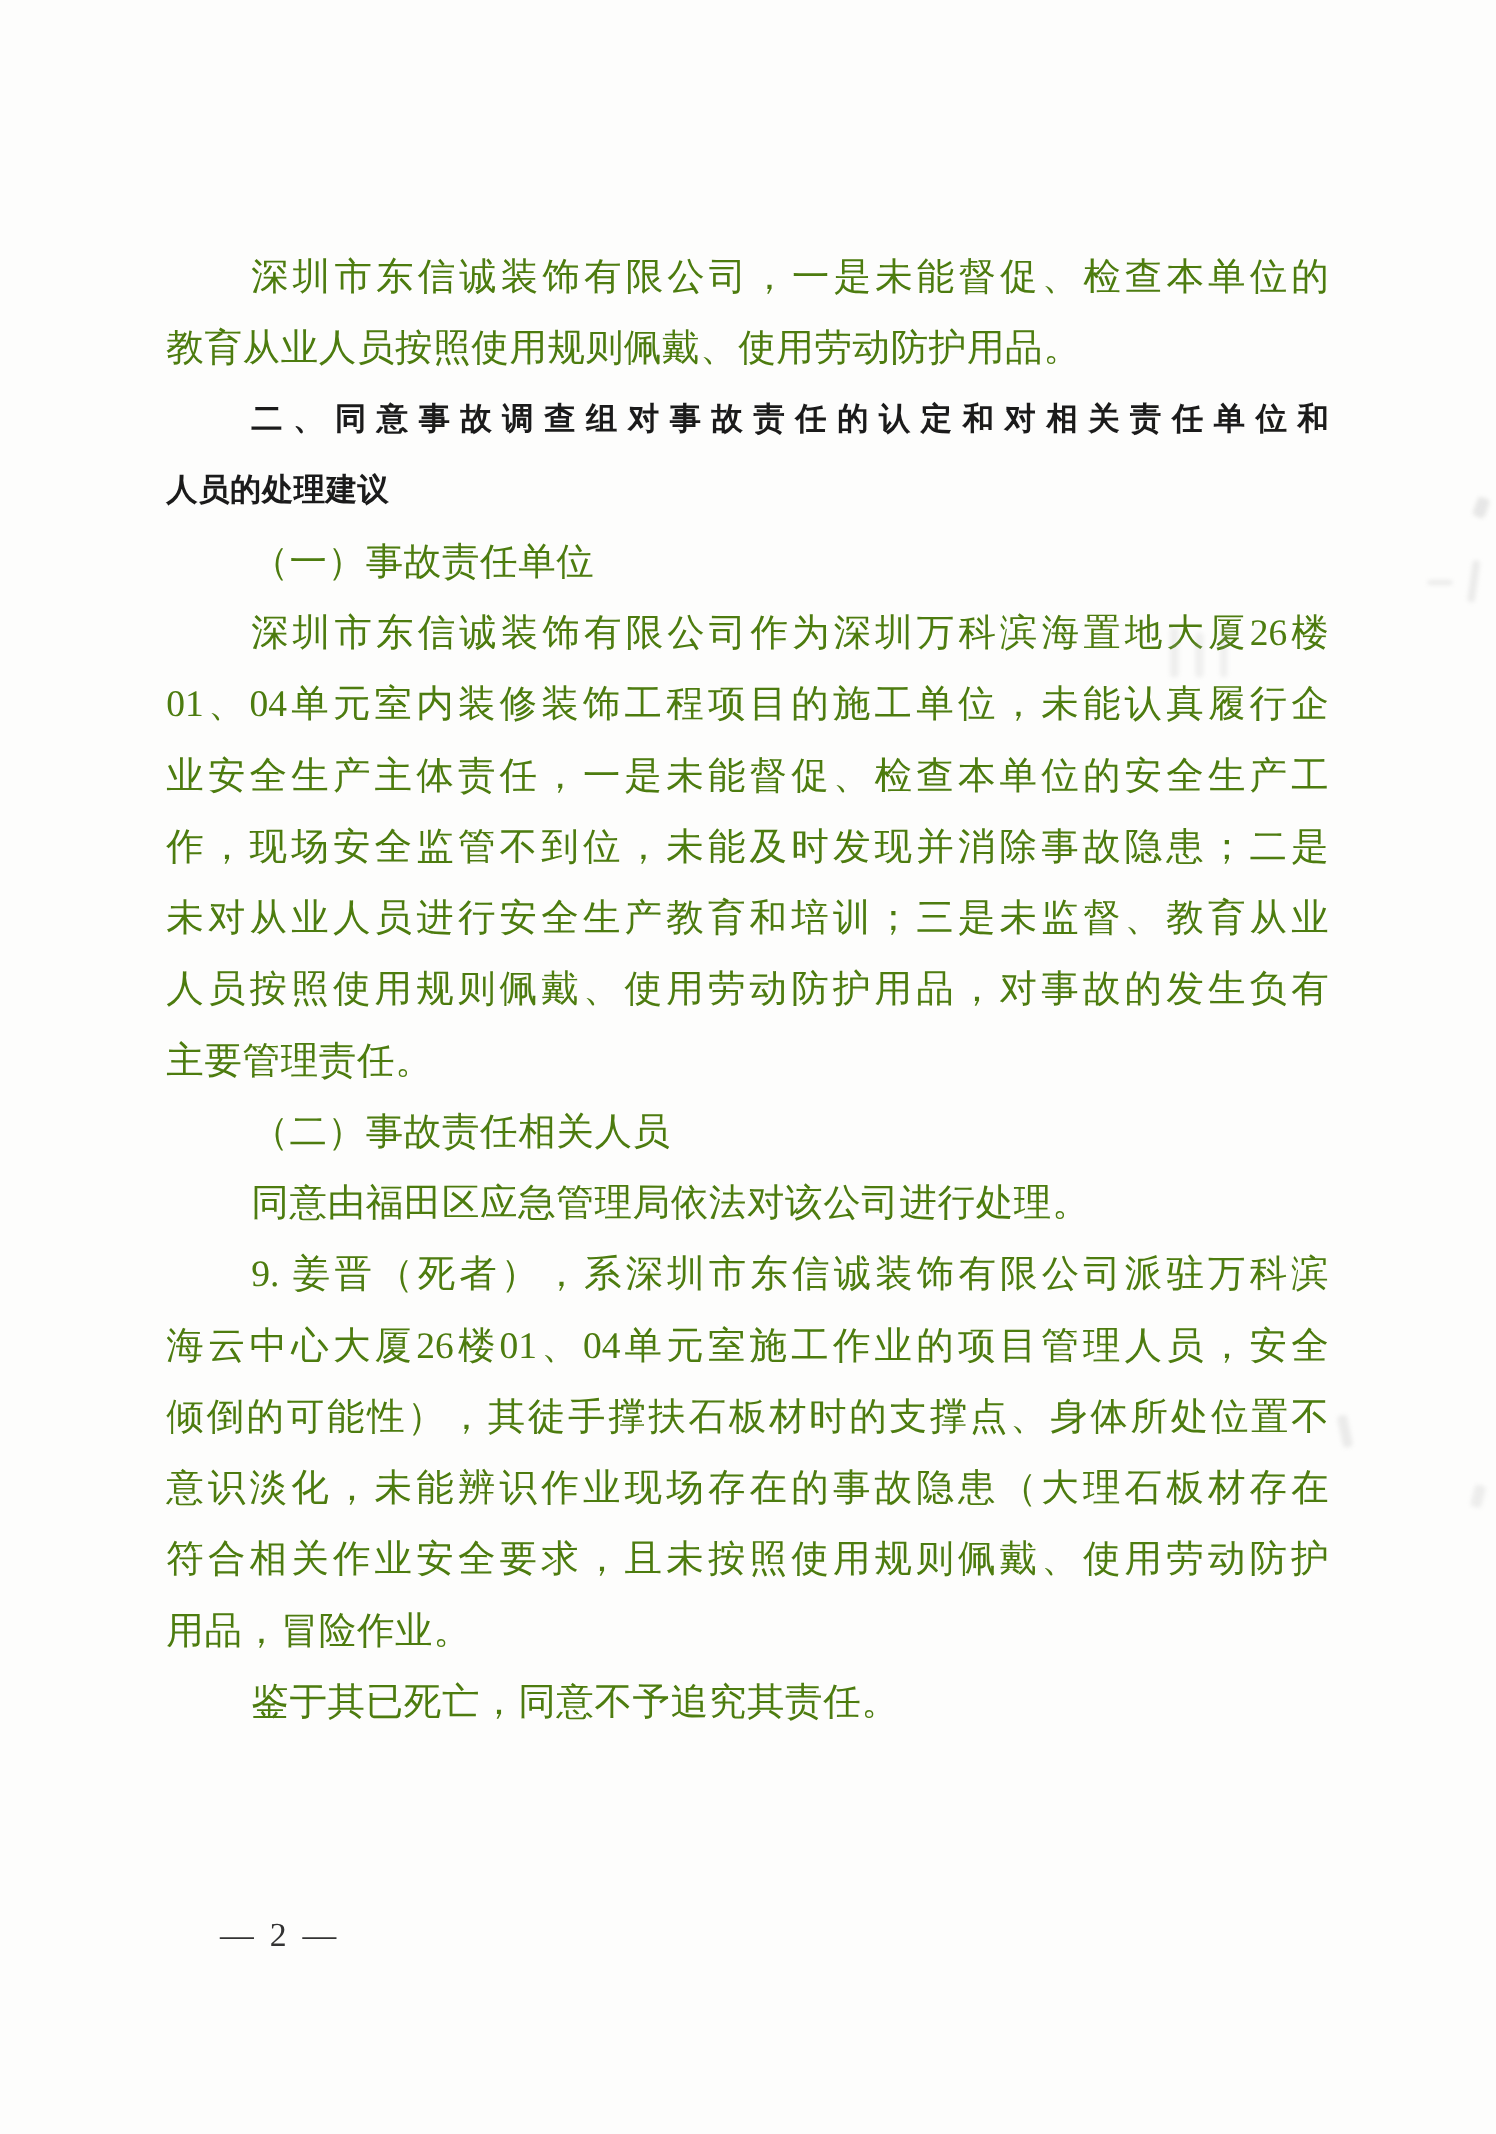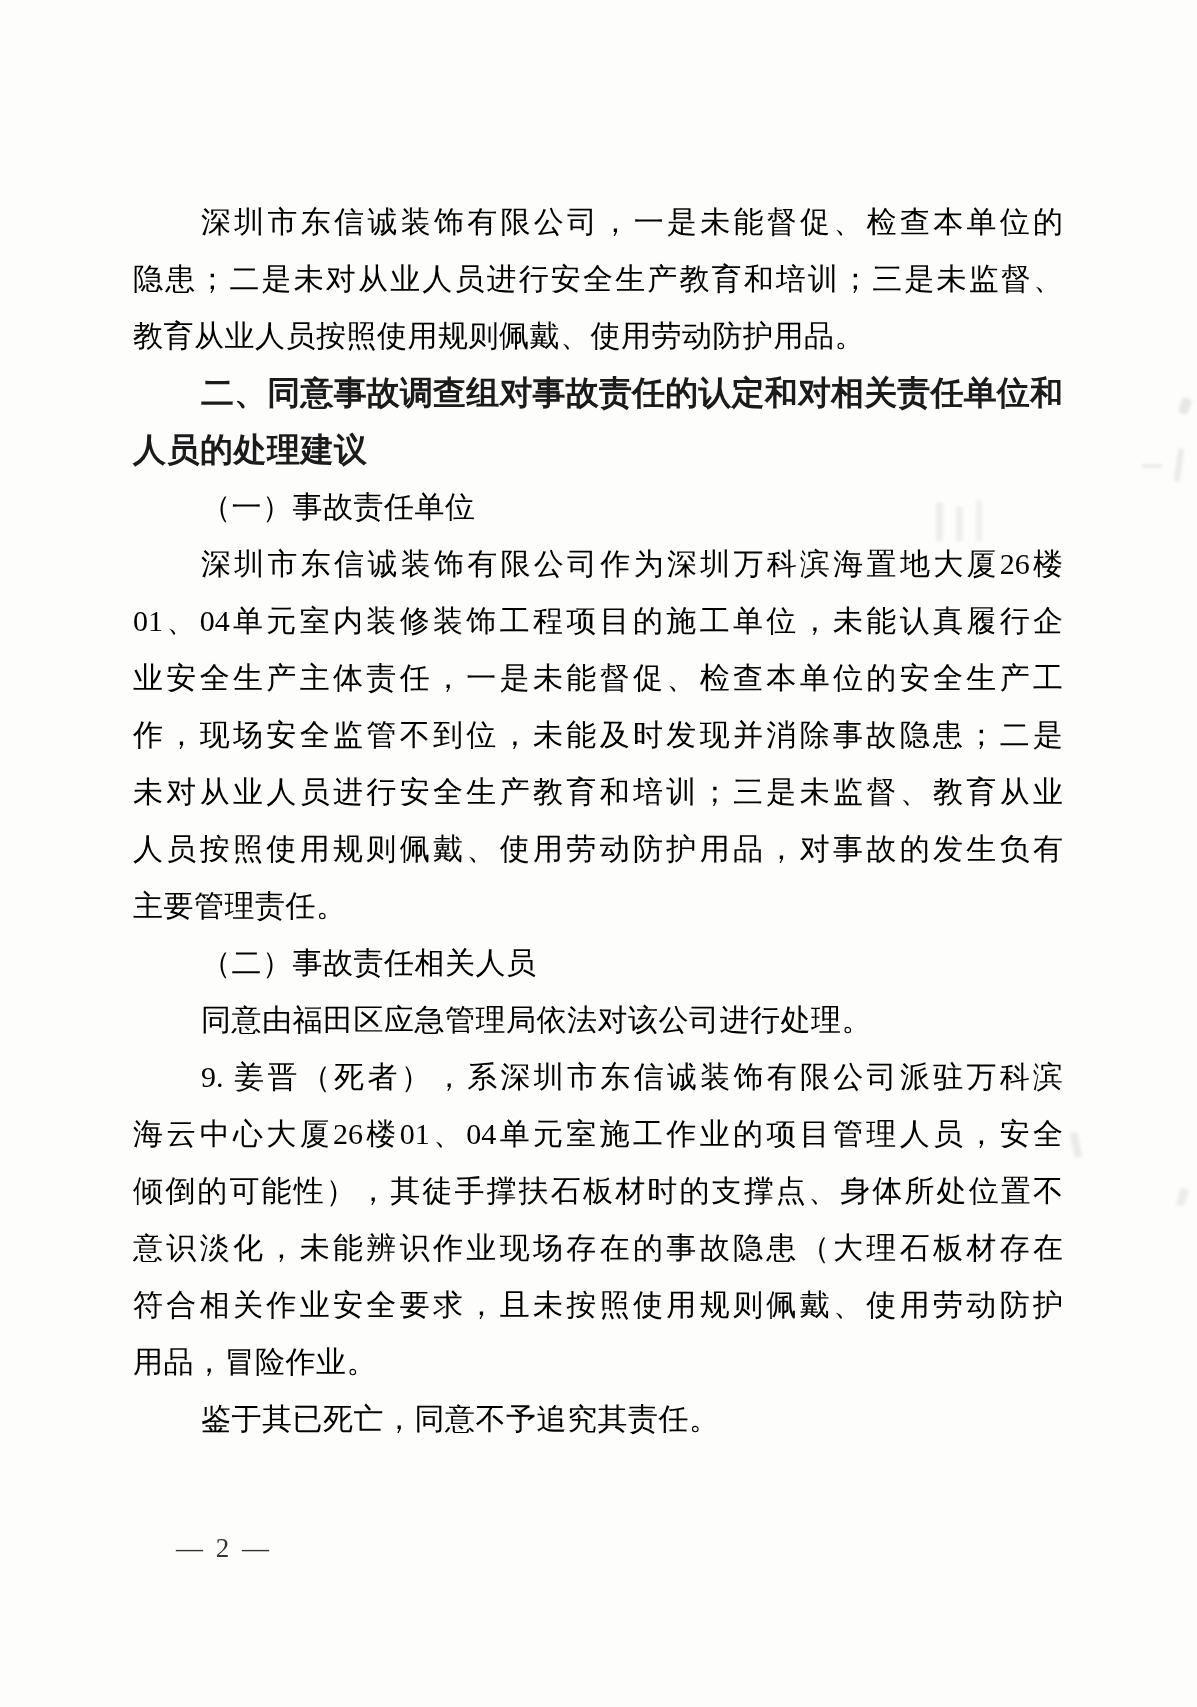--- a/index.html
+++ b/index.html
@@ -17,29 +17,29 @@
   }
   .text-block {
     position: absolute;
     left: 133px;
     top: 193px;
     width: 930px;
   }
   .line {
     height: 57px;
     line-height: 57px;
-    color: #000000;
+    color: #4d7c0f;
     white-space: nowrap;
   }
   .line.body {
     font-size: 30px;
     letter-spacing: 0.5px;
   }
   .line.heading {
-    font-size: 33px;
+    font-size: 25px;
     font-weight: bold;
     font-family: "Liberation Sans", "DejaVu Sans", sans-serif;
     color: #1b1b1b;
     letter-spacing: 0.5px;
   }
   .line.fill {
     white-space: normal;
     text-align: justify;
     text-align-last: justify;
     letter-spacing: 0;
@@ -72,21 +72,20 @@
   .a6 { left: 976px;  top: 500px;  width: 6px;  height: 42px; opacity: .18; }
   .a7 { left: 1072px; top: 1132px; width: 8px;  height: 26px; opacity: .25; transform: rotate(-12deg); }
   .a8 { left: 1178px; top: 1188px; width: 9px;  height: 18px; opacity: .22; transform: rotate(15deg); }
 </style>
 </head>
 <body>
 
 <div class="page">
   <div class="text-block">
       <div class="line body fill indent">深圳市东信诚装饰有限公司，一是未能督促、检查本单位的</div>
-      <div class="line body fill">隐患；二是未对从业人员进行安全生产教育和培训；三是未监督、</div>
       <div class="line body">教育从业人员按照使用规则佩戴、使用劳动防护用品。</div>
       <div class="line heading fill indent">二、同意事故调查组对事故责任的认定和对相关责任单位和</div>
       <div class="line heading">人员的处理建议</div>
       <div class="line body indent">（一）事故责任单位</div>
       <div class="line body fill indent">深圳市东信诚装饰有限公司作为深圳万科滨海置地大厦26楼</div>
       <div class="line body fill">01、04单元室内装修装饰工程项目的施工单位，未能认真履行企</div>
       <div class="line body fill">业安全生产主体责任，一是未能督促、检查本单位的安全生产工</div>
       <div class="line body fill">作，现场安全监管不到位，未能及时发现并消除事故隐患；二是</div>
       <div class="line body fill">未对从业人员进行安全生产教育和培训；三是未监督、教育从业</div>
       <div class="line body fill">人员按照使用规则佩戴、使用劳动防护用品，对事故的发生负有</div>

